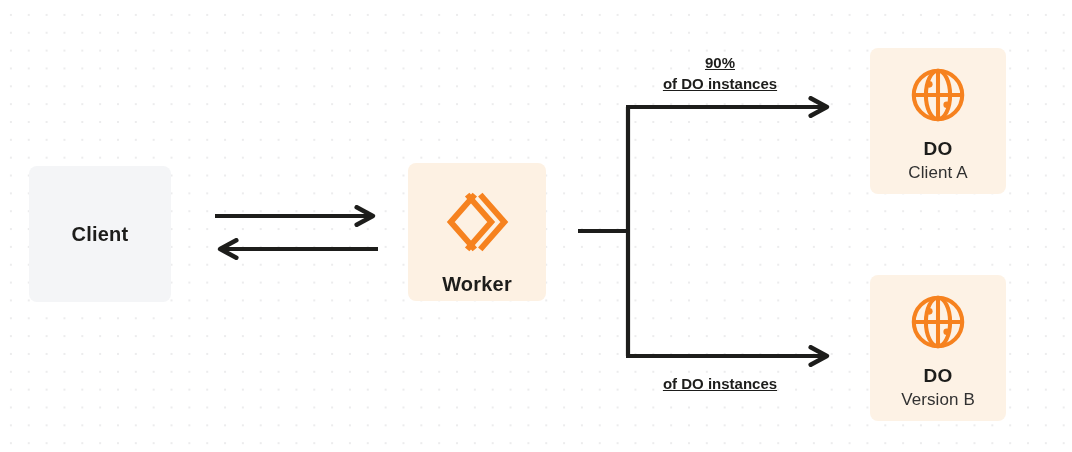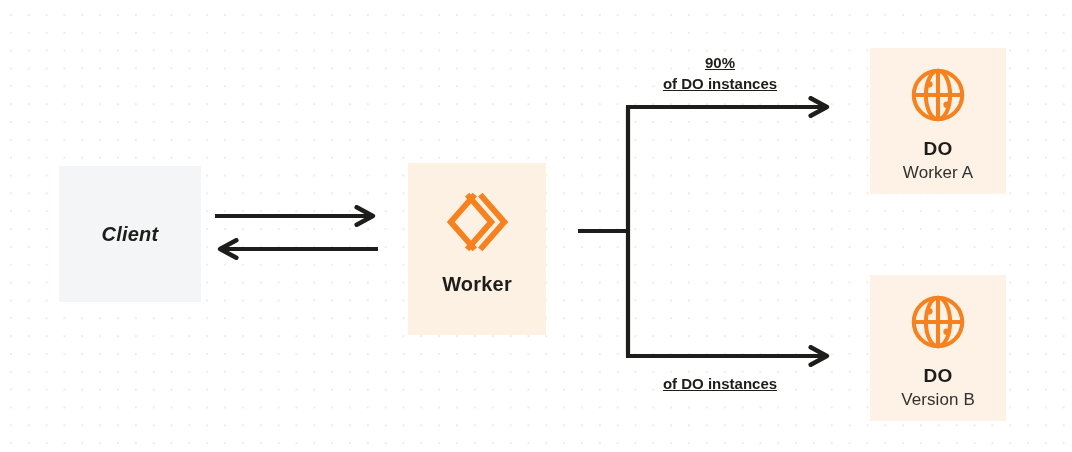--- a/index.html
+++ b/index.html
@@ -19,54 +19,53 @@
     height: 452px;
     background-color: #ffffff;
     background-image: radial-gradient(circle, #ececed 1.1px, transparent 1.2px);
     background-size: 17.85px 17.85px;
     background-position: 2px 6px;
   }
 
   
   .node {
     position: absolute;
-    border-radius: 0;
+    border-radius: 8px;
     display: flex;
     flex-direction: column;
     align-items: center;
     justify-content: center;
   }
 
   .node-title {
     font-weight: bold;
     color: #1d1d1b;
     letter-spacing: 0.2px;
   }
   .node-sub {
     color: #313131;
     letter-spacing: 0.1px;
   }
 
   
   #client-node {
-    left: 59px;
+    left: 29px;
     top: 166px;
     width: 142px;
     height: 136px;
     background: #f4f5f7;
-    font-style: italic;
   }
   #client-node .node-title { font-size: 20px; }
 
   
   #worker-node {
     left: 408px;
     top: 163px;
     width: 138px;
-    height: 172px;
+    height: 138px;
     background: #fdf1e3;
     justify-content: flex-start;
     padding-top: 24px;
   }
   #worker-node .node-title { font-size: 20px; margin-top: 16px; }
   .worker-logo { width: 70px; height: 70px; display: block; }
 
   
   .do-node {
     width: 136px;
@@ -164,21 +163,21 @@
           <circle cx="32" cy="32" r="25"></circle>
           <line x1="32" y1="7" x2="32" y2="57"></line>
           <line x1="7" y1="32" x2="57" y2="32"></line>
           <ellipse cx="32" cy="32" rx="12.5" ry="25"></ellipse>
         </g>
         <circle cx="23" cy="21" r="3.4" fill="#f6821f"></circle>
         <circle cx="41" cy="42" r="3.4" fill="#f6821f"></circle>
       </svg>
     </span>
     <div class="node-title">DO</div>
-    <div class="node-sub">Worker A</div>
+    <div class="node-sub">Client A</div>
   </div>
 
   <div class="node do-node" id="do-b-node">
     <span>
       <svg class="globe-icon" viewBox="0 0 64 64" xmlns="http://www.w3.org/2000/svg">
         <g fill="none" stroke="#f6821f" stroke-width="4.2">
           <circle cx="32" cy="32" r="25"></circle>
           <line x1="32" y1="7" x2="32" y2="57"></line>
           <line x1="7" y1="32" x2="57" y2="32"></line>
           <ellipse cx="32" cy="32" rx="12.5" ry="25"></ellipse>

